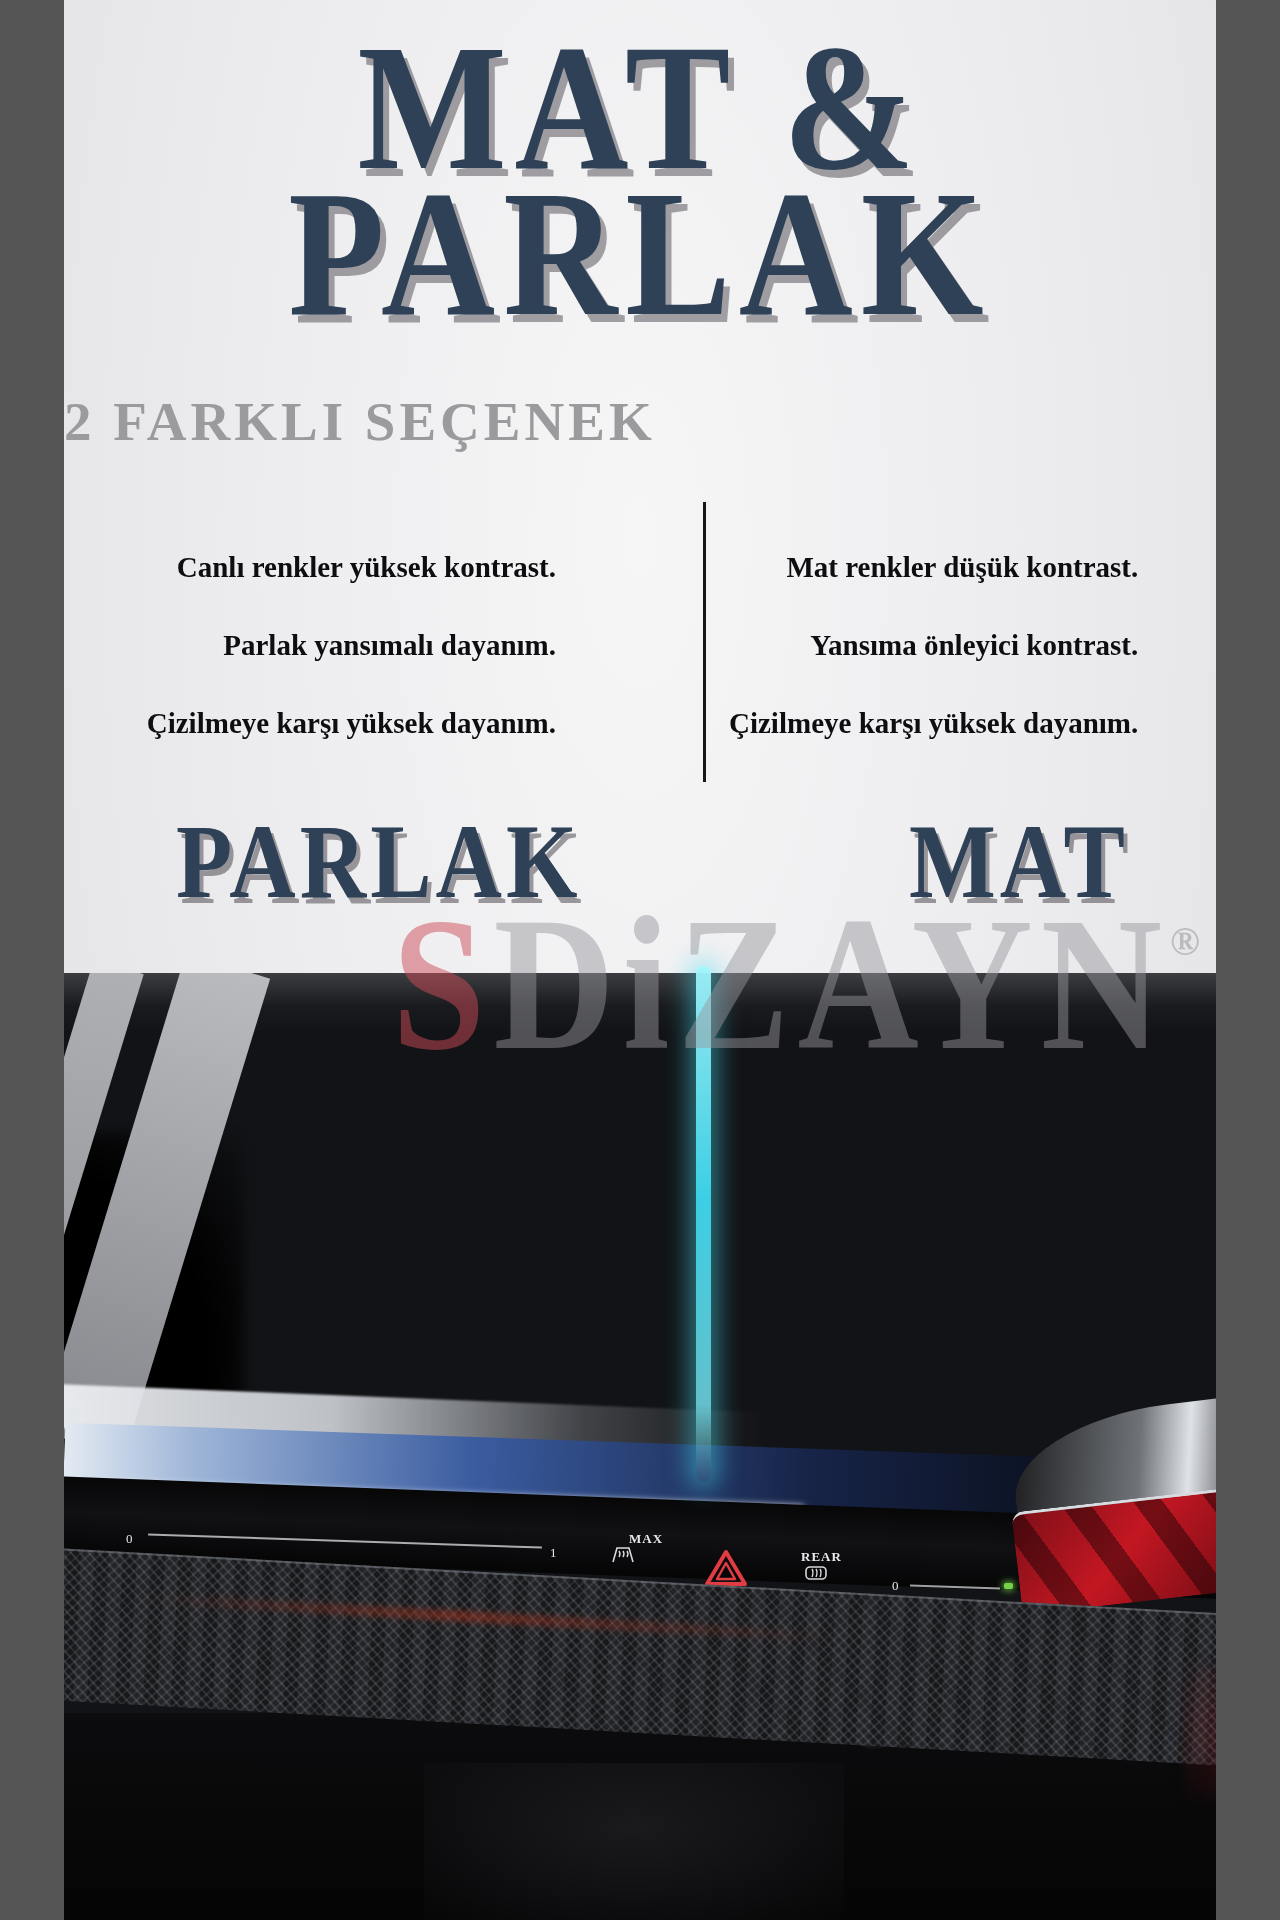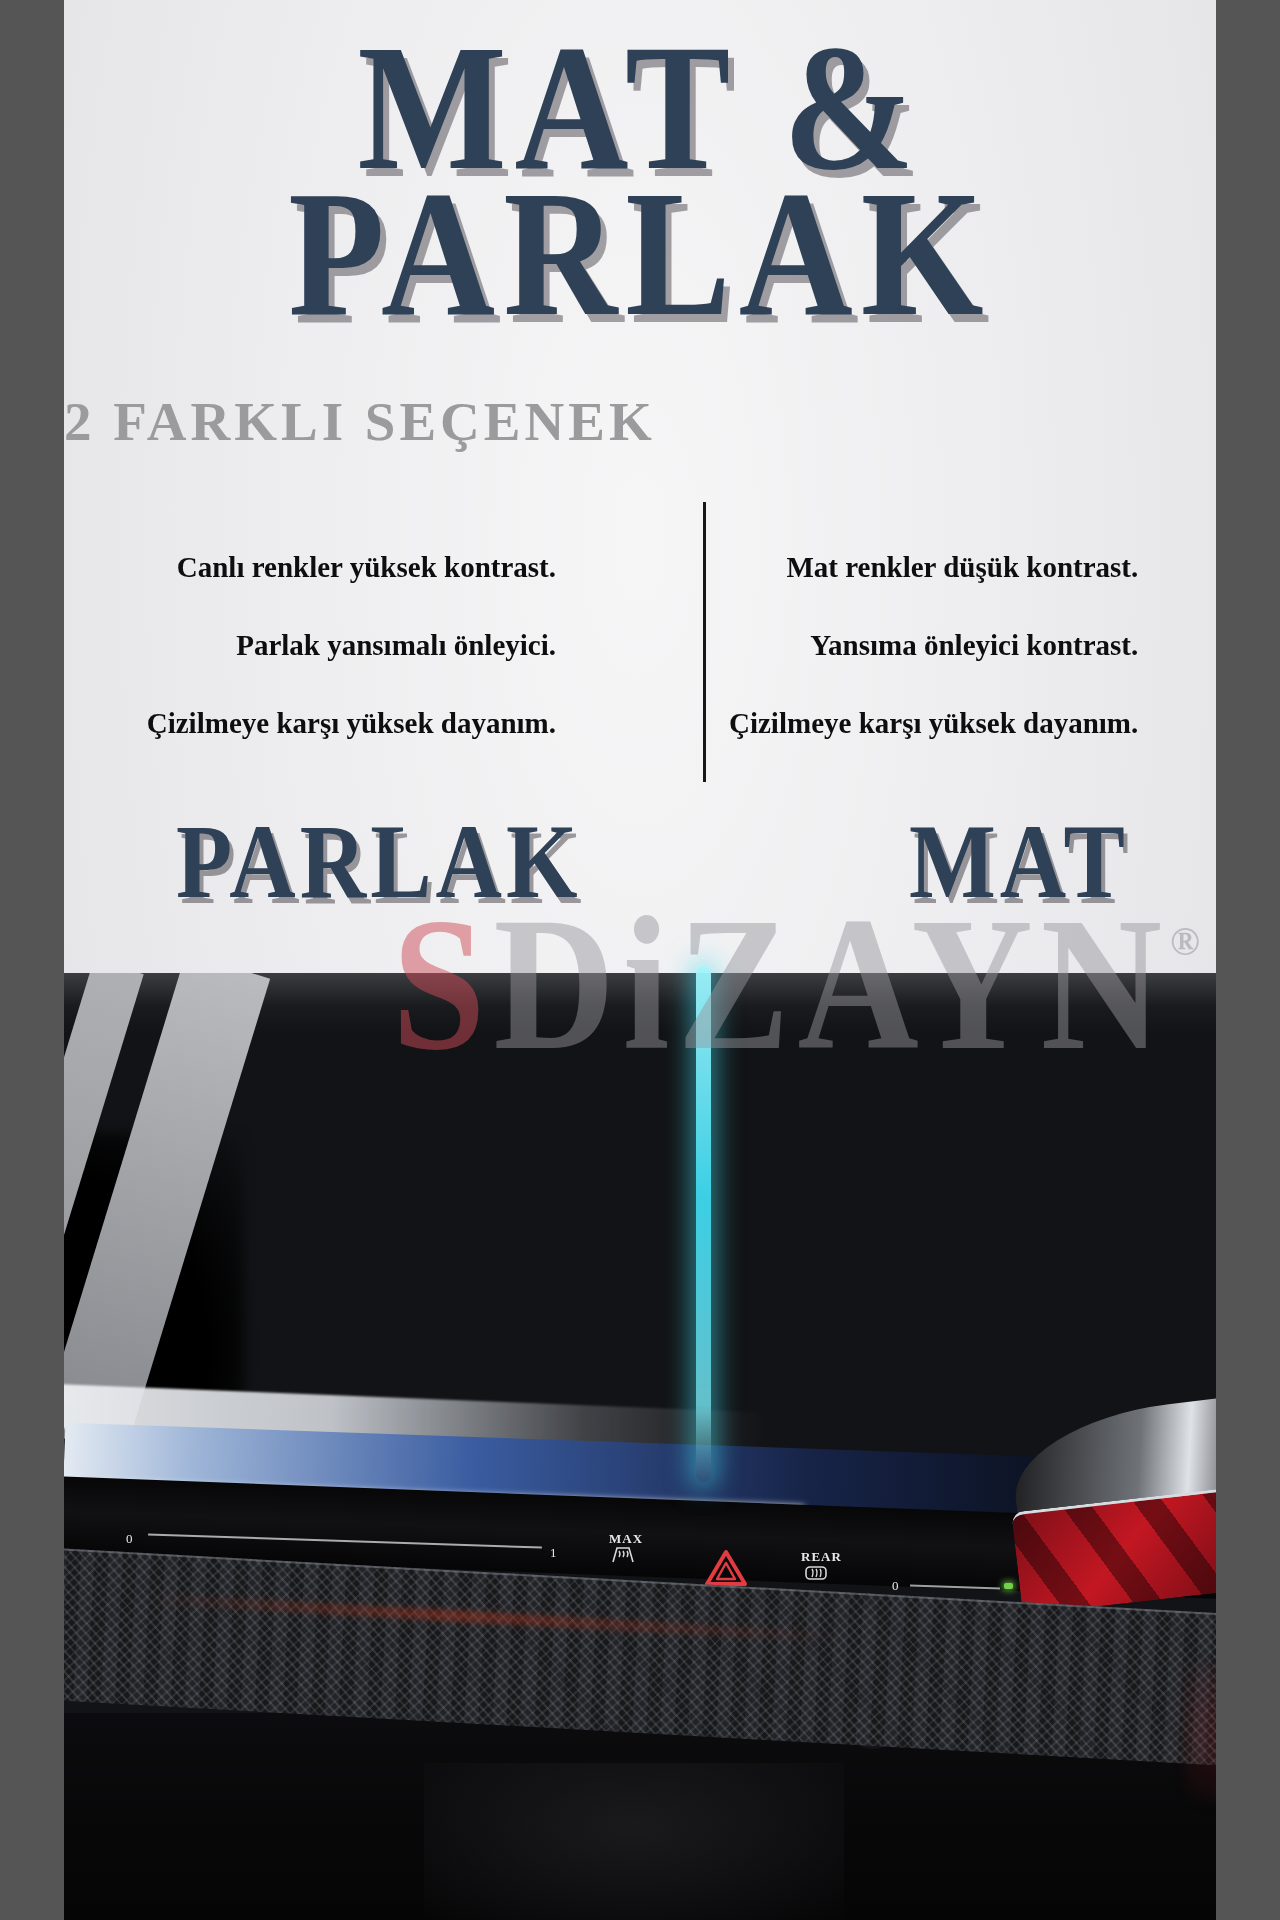--- a/index.html
+++ b/index.html
@@ -40,21 +40,21 @@
   <div class="abs title-line" style="top:168px;font-size:158px;">
     <span class="condensed">PARLAK</span>
   </div>
   <div class="abs subtitle" style="top:390px;font-size:55px;">
     <span>2 FARKLI SEÇENEK</span>
   </div>
 
   <div class="abs" style="left:639px;top:502px;width:3px;height:280px;background:#17171a;"></div>
   <div class="abs bullet" style="right:660px;top:528px;text-align:right;">
     <div>Canlı renkler yüksek kontrast.</div>
-    <div>Parlak yansımalı önleyici.</div>
+    <div>Parlak yansımalı dayanım.</div>
     <div>Çizilmeye karşı yüksek dayanım.</div>
   </div>
   <div class="abs bullet" style="left:665px;top:528px;text-align:right;">
     <div>Mat renkler düşük kontrast.</div>
     <div>Yansıma önleyici kontrast.</div>
     <div>Çizilmeye karşı yüksek dayanım.</div>
   </div>
 
   <div class="abs big-label" style="left:112px;top:812px;">
     <span class="condensed">PARLAK</span>
@@ -77,21 +77,21 @@
     <div class="band" style="left:-20px;top:425px;width:720px;height:44px;background:linear-gradient(90deg,rgba(238,240,243,0.95) 0%,rgba(208,212,218,0.9) 40%,rgba(150,155,162,0.35) 75%,rgba(150,155,162,0) 100%);transform:rotate(2.3deg);filter:blur(1px);z-index:10;"></div>
     <div class="band" style="left:0;top:472px;width:1280px;height:58px;background:linear-gradient(90deg,#e3eaf2 0%,#9fb6d8 10%,#3a5ca0 32%,#172448 58%,#0a0f1c 80%,#080a12 100%);transform:rotate(2deg);z-index:10;"></div>
     <div class="band" style="left:40px;top:520px;width:700px;height:16px;background:rgba(255,255,255,0.8);transform:rotate(2deg);filter:blur(3px);z-index:11;"></div>
 
     <div class="band" style="left:-10px;top:528px;width:1300px;height:78px;background:linear-gradient(180deg,#070708,#111114 45%,#050506);transform:rotate(2.2deg);z-index:11;"></div>
     <div class="climtxt" style="left:62px;top:558px;font-weight:400;z-index:12;">0</div>
     <div class="band" style="left:84px;top:567px;width:394px;height:2px;background:rgba(225,226,230,0.75);transform:rotate(1.9deg);z-index:12;"></div>
     <div class="climtxt" style="left:486px;top:572px;font-weight:400;z-index:12;">1</div>
 
     <div>
-      <div class="climtxt" style="left:545px;top:558px;">MAX</div>
+      <div class="climtxt" style="left:565px;top:558px;">MAX</div>
       <svg class="abs" style="left:547px;top:574px;z-index:12;" width="24" height="16" viewBox="0 0 24 16">
           <path d="M2,15 L6,1 H18 L22,15" stroke="#d8d8da" stroke-width="1.6" fill="none"></path>
           <path d="M8,4 q2,3 0,6" stroke="#d8d8da" stroke-width="1.4" fill="none"></path>
           <path d="M12,4 q2,3 0,6" stroke="#d8d8da" stroke-width="1.4" fill="none"></path>
           <path d="M16,4 q2,3 0,6" stroke="#d8d8da" stroke-width="1.4" fill="none"></path>
         </svg>
     </div>
     <svg class="abs" style="left:640px;top:576px;z-index:12;" width="44" height="38" viewBox="0 0 44 38">
         <polygon points="22,3 41,35 3,35" stroke="#e23b42" stroke-width="4" stroke-linejoin="round" fill="none"></polygon>
         <polygon points="22,14 31,30 13,30" stroke="#e23b42" stroke-width="2.5" stroke-linejoin="round" fill="none"></polygon>

